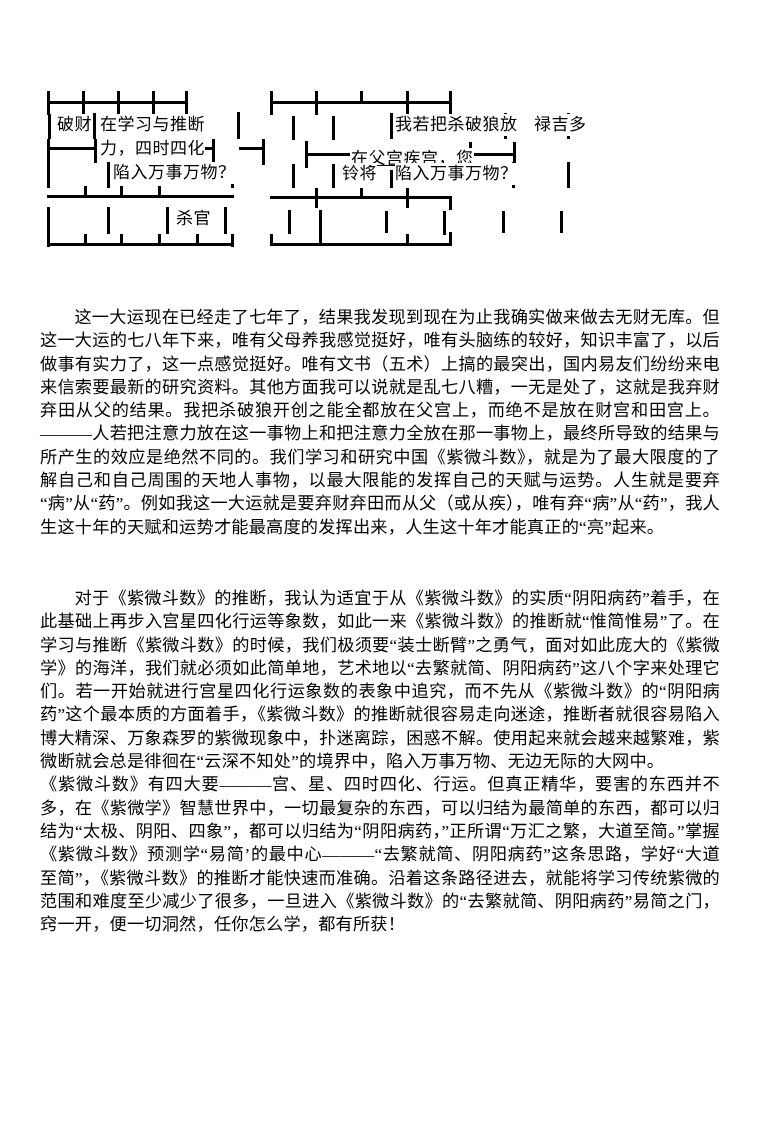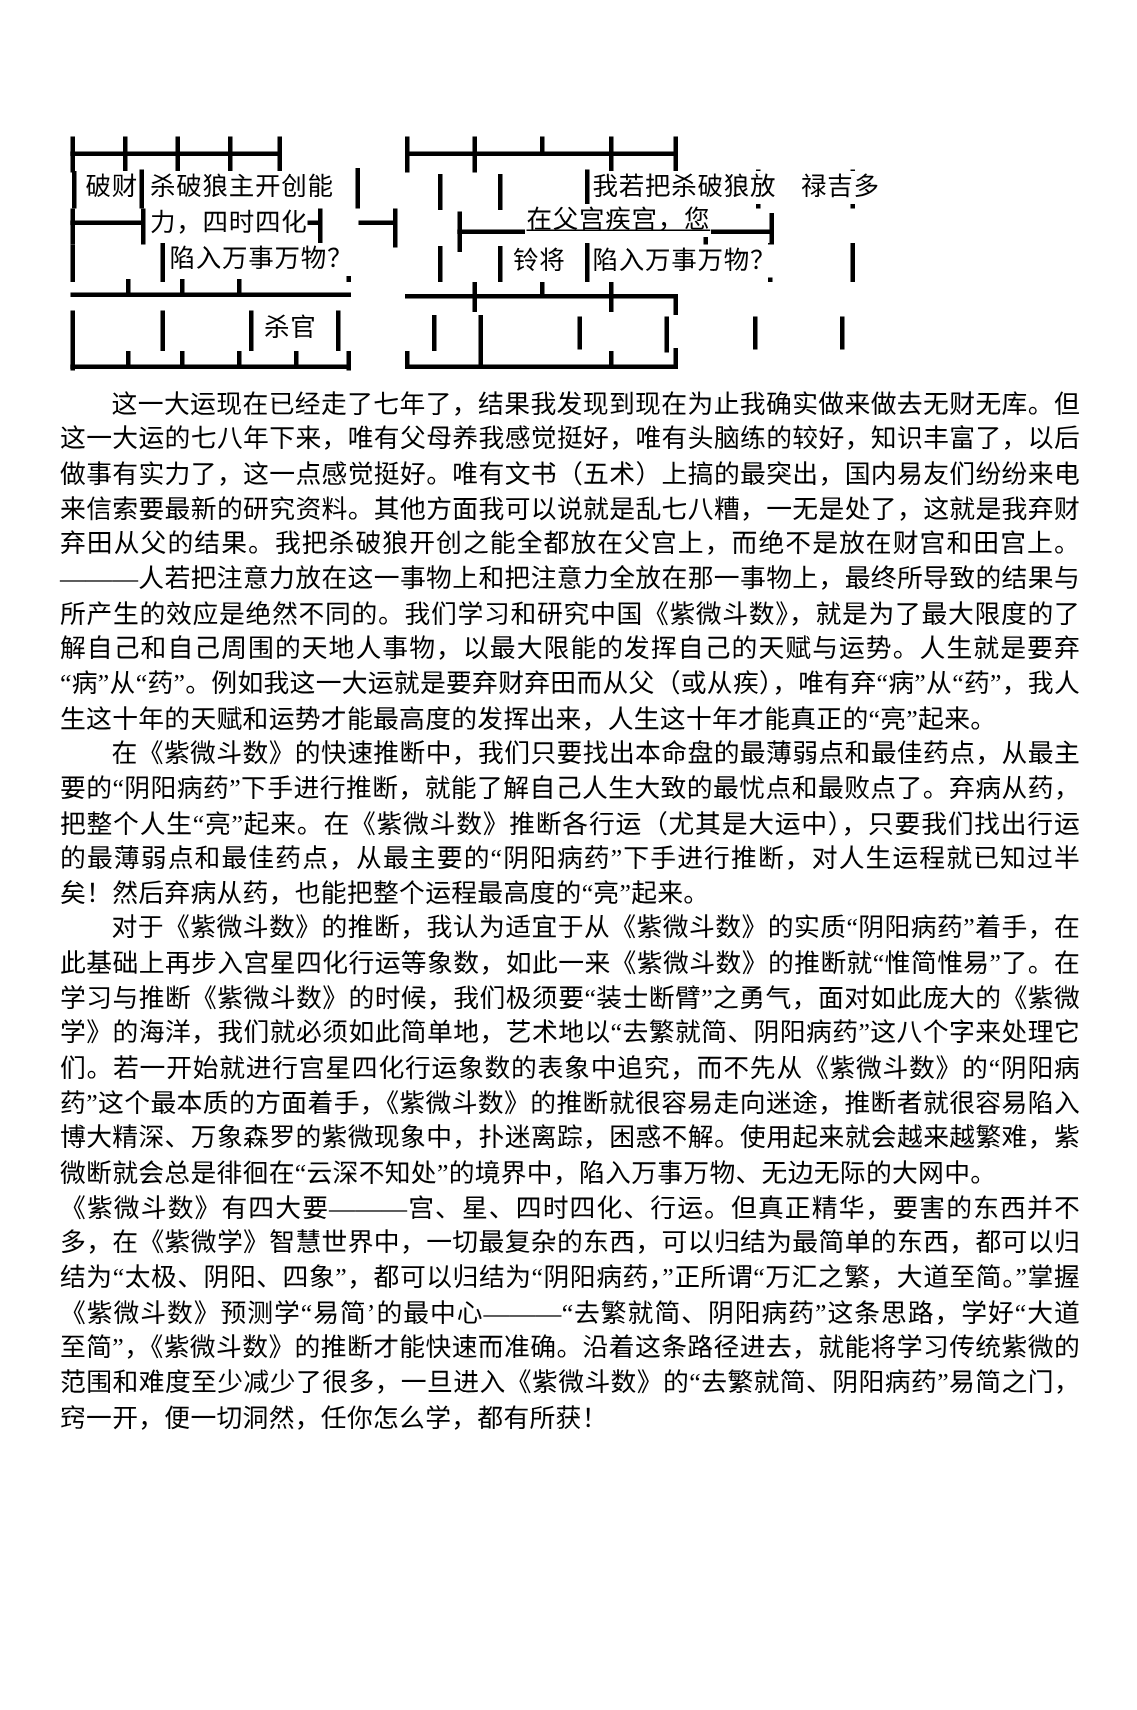--- a/index.html
+++ b/index.html
@@ -23,21 +23,21 @@
     letter-spacing:0.5px;
   }
   
   .doc-body{
     position:absolute;left:40px;top:258px;width:680px;
     font-size:17.2px;line-height:23.3px;
     text-align:justify;
     letter-spacing:0.2px;
   }
   .doc-body p{margin:0;padding:0;}
-  .doc-body p.indent{text-indent:2em;}
+  .doc-body p.indent{text-indent:2em;margin-top:48px;}
 </style>
 </head>
 <body>
 
 <div class="page">
 
   <div class="diagram-layer">
       <div class="ln" style="left: 270px; top: 234px; width: 3px; height: 12px;"></div>
       <div class="ln" style="left: 449px; top: 232px; width: 3px; height: 13px;"></div>
       <div class="ln" style="left: 406px; top: 234px; width: 3px; height: 11px;"></div>
@@ -104,32 +104,31 @@
       <div class="ln" style="left: 305px; top: 153px; width: 45px; height: 3px;"></div>
       <div class="ln" style="left: 270px; top: 101px; width: 182px; height: 3px;"></div>
       <div class="ln" style="left: 47px; top: 243px; width: 187px; height: 3px;"></div>
       <div class="ln" style="left: 47px; top: 195px; width: 187px; height: 3px;"></div>
       <div class="ln" style="left: 239px; top: 147px; width: 25px; height: 3px;"></div>
       <div class="ln" style="left: 186px; top: 147px; width: 28px; height: 3px;"></div>
       <div class="ln" style="left: 47px; top: 147px; width: 49px; height: 3px;"></div>
       <div class="ln" style="left: 47px; top: 101px; width: 141px; height: 3px;"></div>
 
     <span class="dlabel" style="left:57px;top:114px;">破财</span>
-    <span class="dlabel" style="left:100px;top:114px;">杀破狼主开创能</span>
+    <span class="dlabel" style="left:100px;top:114px;">在学习与推断</span>
     <span class="dlabel" style="left:100px;top:138px;">力，四时四化</span>
     <span class="dlabel" style="left:113px;top:162px;">陷入万事万物？</span>
     <span class="dlabel" style="left:176px;top:208px;">杀官</span>
 
     <span class="dlabel" style="left:395px;top:114px;">我若把杀破狼放</span>
     <span class="dlabel" style="left:508px;top:114px;margin-left:26px;">禄吉多</span>
-    <span class="dlabel" style="left:351px;top:136px;text-decoration:underline;">在父宫疾宫，您</span>
+    <span class="dlabel" style="left:351px;top:148px;text-decoration:underline;">在父宫疾宫，您</span>
     <span class="dlabel" style="left:342px;top:163px;">铃将</span>
     <span class="dlabel" style="left:395px;top:163px;">陷入万事万物？</span>
   </div>
 
   <div class="doc-body">
     <p class="indent">这一大运现在已经走了七年了，结果我发现到现在为止我确实做来做去无财无库。但这一大运的七八年下来，唯有父母养我感觉挺好，唯有头脑练的较好，知识丰富了，以后做事有实力了，这一点感觉挺好。唯有文书（五术）上搞的最突出，国内易友们纷纷来电来信索要最新的研究资料。其他方面我可以说就是乱七八糟，一无是处了，这就是我弃财弃田从父的结果。我把杀破狼开创之能全都放在父宫上，而绝不是放在财宫和田宫上。———人若把注意力放在这一事物上和把注意力全放在那一事物上，最终所导致的结果与所产生的效应是绝然不同的。我们学习和研究中国《紫微斗数》，就是为了最大限度的了解自己和自己周围的天地人事物，以最大限能的发挥自己的天赋与运势。人生就是要弃“病”从“药”。例如我这一大运就是要弃财弃田而从父（或从疾），唯有弃“病”从“药”，我人生这十年的天赋和运势才能最高度的发挥出来，人生这十年才能真正的“亮”起来。</p>
-    <p class="indent">在《紫微斗数》的快速推断中，我们只要找出本命盘的最薄弱点和最佳药点，从最主要的“阴阳病药”下手进行推断，就能了解自己人生大致的最忧点和最败点了。弃病从药，把整个人生“亮”起来。在《紫微斗数》推断各行运（尤其是大运中），只要我们找出行运的最薄弱点和最佳药点，从最主要的“阴阳病药”下手进行推断，对人生运程就已知过半矣！然后弃病从药，也能把整个运程最高度的“亮”起来。</p>
     <p class="indent">对于《紫微斗数》的推断，我认为适宜于从《紫微斗数》的实质“阴阳病药”着手，在此基础上再步入宫星四化行运等象数，如此一来《紫微斗数》的推断就“惟简惟易”了。在学习与推断《紫微斗数》的时候，我们极须要“装士断臂”之勇气，面对如此庞大的《紫微学》的海洋，我们就必须如此简单地，艺术地以“去繁就简、阴阳病药”这八个字来处理它们。若一开始就进行宫星四化行运象数的表象中追究，而不先从《紫微斗数》的“阴阳病药”这个最本质的方面着手，《紫微斗数》的推断就很容易走向迷途，推断者就很容易陷入博大精深、万象森罗的紫微现象中，扑迷离踪，困惑不解。使用起来就会越来越繁难，紫微断就会总是徘徊在“云深不知处”的境界中，陷入万事万物、无边无际的大网中。</p>
     <p>《紫微斗数》有四大要———宫、星、四时四化、行运。但真正精华，要害的东西并不多，在《紫微学》智慧世界中，一切最复杂的东西，可以归结为最简单的东西，都可以归结为“太极、阴阳、四象”，都可以归结为“阴阳病药，”正所谓“万汇之繁，大道至简。”掌握《紫微斗数》预测学“易简’的最中心———“去繁就简、阴阳病药”这条思路，学好“大道至简”，《紫微斗数》的推断才能快速而准确。沿着这条路径进去，就能将学习传统紫微的范围和难度至少减少了很多，一旦进入《紫微斗数》的“去繁就简、阴阳病药”易简之门，窍一开，便一切洞然，任你怎么学，都有所获！</p>
   </div>
 
 </div>
 
 </body></html>

